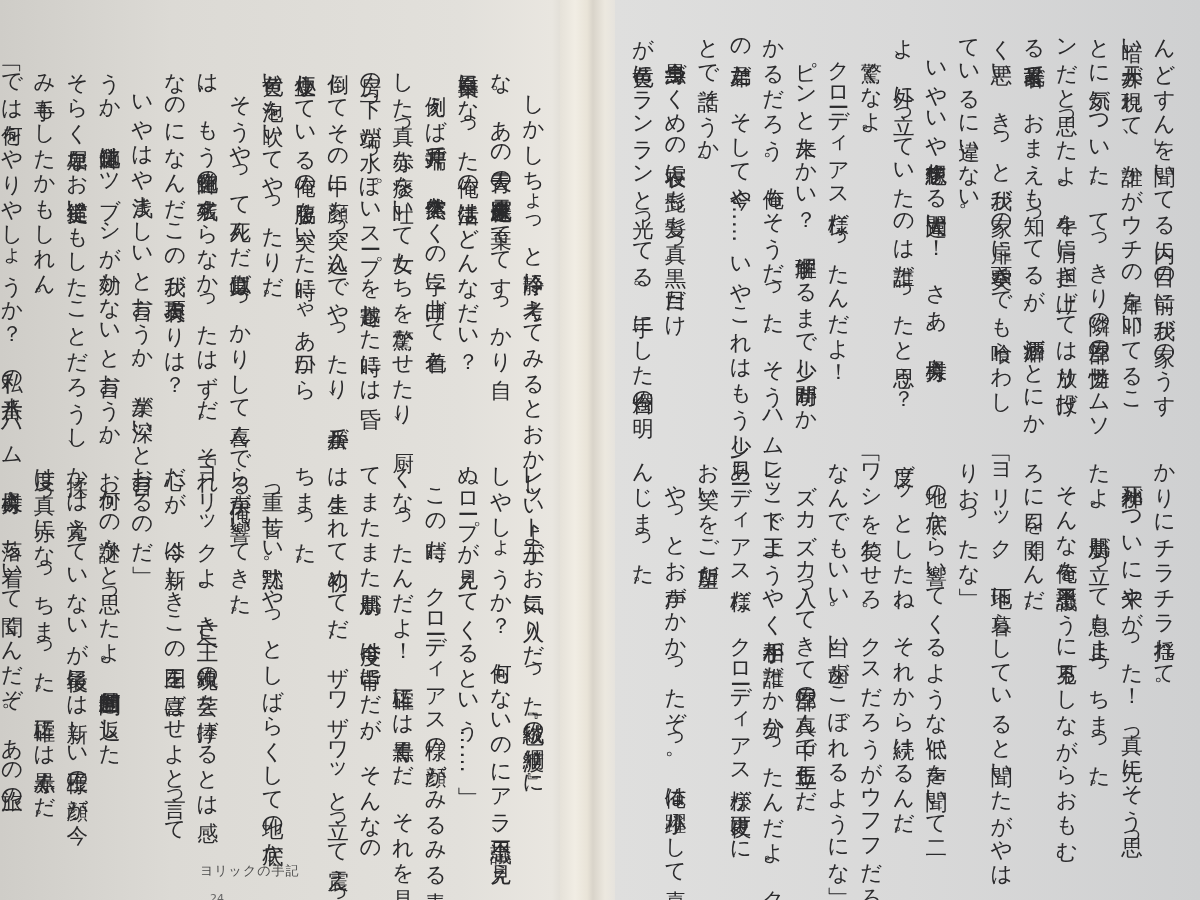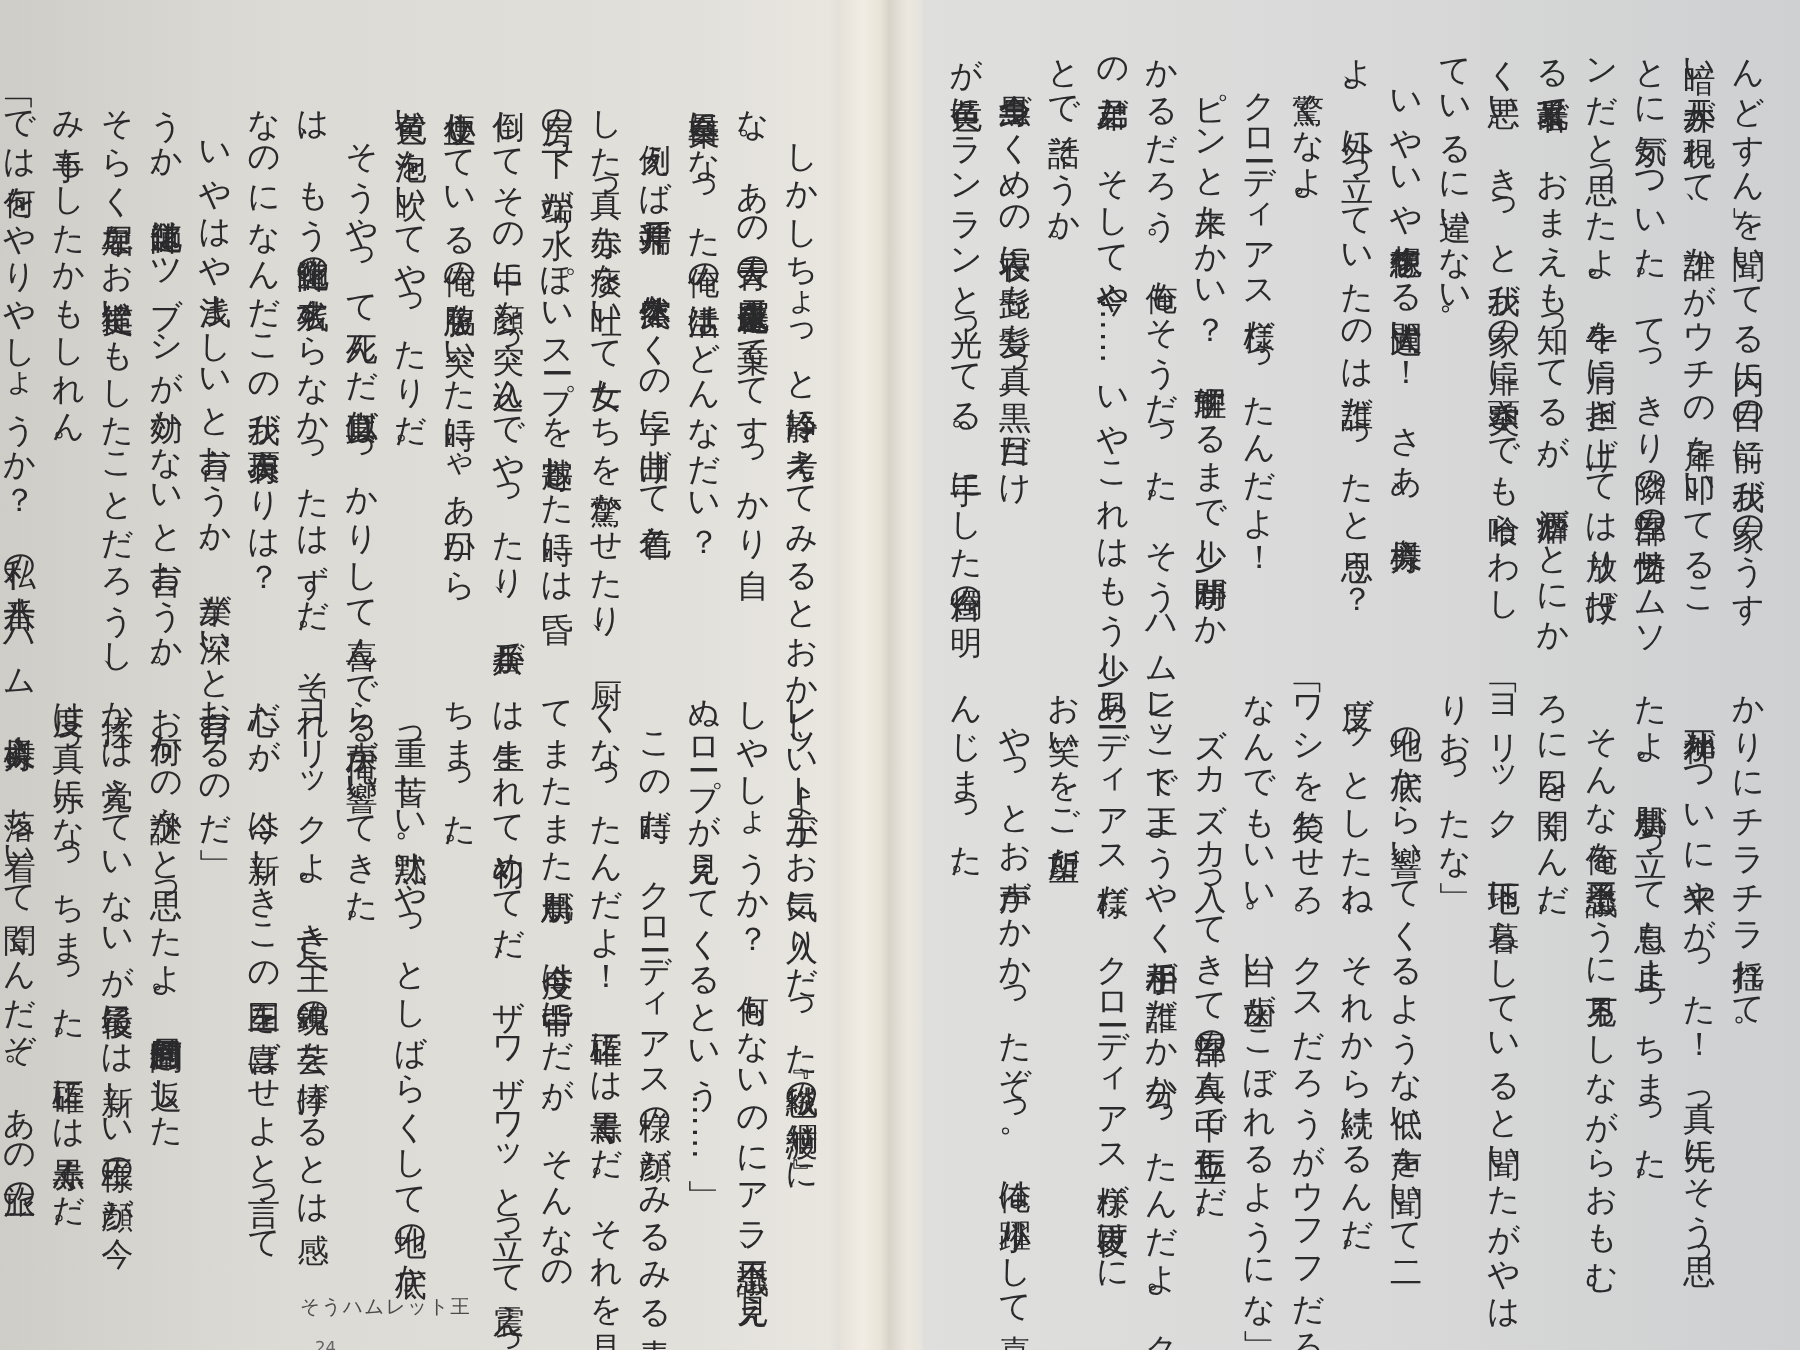--- a/index.html
+++ b/index.html
@@ -81,21 +81,21 @@
         <p class="indent">重っ苦しい沈黙。やっとしばらくして地の底か</p>
         <p class="">ら声が響いてきた。</p>
         <p class="">「ヨリックよ。亡き王へ鎮魂の芸を捧げるとは感</p>
         <p class="">心だが、今は新しきこの国王を喜ばせよと言って</p>
         <p class="">おるのだ」</p>
         <p class="indent">何かの謎々かと思ったよ。結局何回聞き返した</p>
         <p class="">かは覚えていないが最後には新しい王様の顔が今</p>
         <p class="">度は真っ赤になっちまった。正確には赤黒くだ。</p>
         <p class="indent">奥方様よ。落ち着いて聞くんだぞ。あの旅の一</p>
       </div>
-    <div class="running-head">そうハムレット王</div>
+    <div class="running-head">ヨリックの手記</div>
     <div class="page-number">24</div>
   </div>
 
   <div class="gutter"></div>
 
   <div class="page page-right">
     <div class="block" id="ru" style="right:20px; top:24px; height:360px;">
         <p class="">んどすん」を聞いてる内に目の前に我が家のうす</p>
         <p class="">暗い天井が現れて、誰かがウチの扉を叩いてるこ</p>
         <p class="">とに気がついた。てっきり隣の部屋の怪力サムソ</p>

